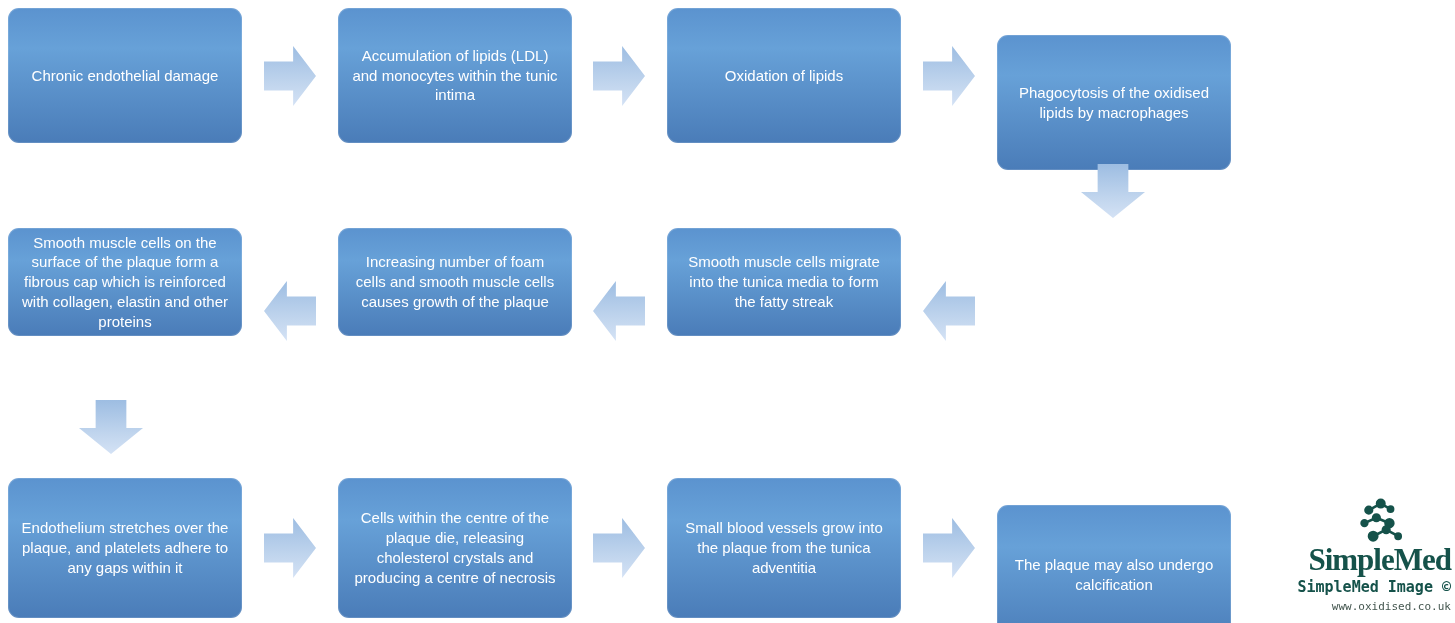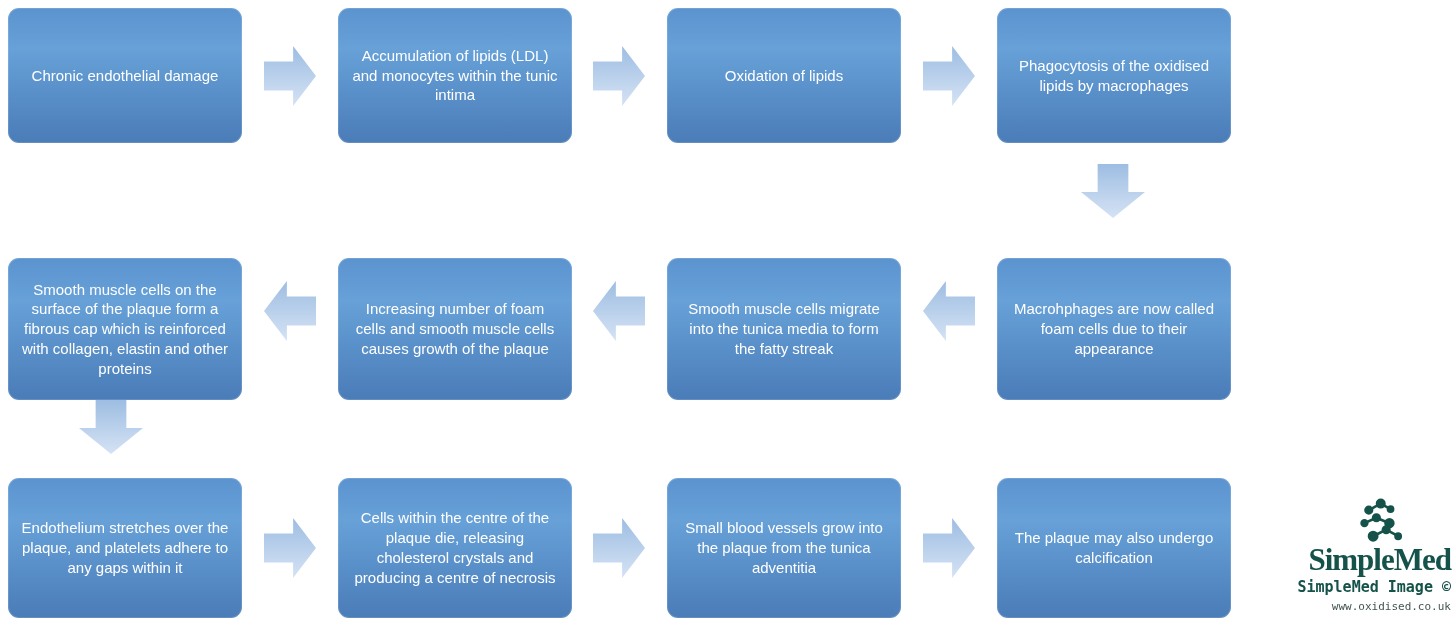--- a/index.html
+++ b/index.html
@@ -11,26 +11,26 @@
   
   .box {
     position:absolute; width:234px; box-sizing:border-box;
     border-radius:11px; padding:10px 13px;
     background:linear-gradient(180deg,#5b93cf 0%,#67a1d8 30%,#4a7cb8 100%);
     box-shadow:inset 0 0 0 1px rgba(255,255,255,0.14);
     color:#ffffff; font-size:15px; line-height:1.32; text-align:center;
     display:flex; align-items:center; justify-content:center;
   }
   .r1 { top:8px;   height:135px; }
-  .r2 { top:258px; height:142px; }
+  .r2 { top:228px; height:108px; }
   .r3 { top:478px; height:140px; }
   .c1 { left:8px;text-align:center; }
   .c2 { left:338px; }
   .c3 { left:667px; }
-  .c4 { left:997px; }
+  .c4 { left:997px;margin-top:27px; }
 
   
   .arrow {
     position:absolute;
     background:linear-gradient(180deg,#9dbde2 0%,#c2d6ee 65%,#d4e2f5 100%);
   }
   .arrow.right { width:52px; height:60px;
     clip-path:polygon(0 26%,56% 26%,56% 0,100% 50%,56% 100%,56% 74%,0 74%); }
   .arrow.left  { width:52px; height:60px;
     clip-path:polygon(100% 26%,44% 26%,44% 0,0 50%,44% 100%,44% 74%,100% 74%); }
@@ -76,21 +76,20 @@
   <div class="box r1 c1">Chronic endothelial damage</div>
   <div class="arrow right a-r1-g1"></div>
   <div class="box r1 c2">Accumulation of lipids (LDL) and monocytes within the tunic intima</div>
   <div class="arrow right a-r1-g2"></div>
   <div class="box r1 c3">Oxidation of lipids</div>
   <div class="arrow right a-r1-g3"></div>
   <div class="box r1 c4">Phagocytosis of the oxidised lipids by macrophages</div>
 
   <div class="arrow down a-d1"></div>
 
-  <div class="box r2 c4">Macrohphages are now called foam cells due to their appearance</div>
   <div class="arrow left a-r2-g3"></div>
   <div class="box r2 c3">Smooth muscle cells migrate into the tunica media to form the fatty streak</div>
   <div class="arrow left a-r2-g2"></div>
   <div class="box r2 c2">Increasing number of foam cells and smooth muscle cells causes growth of the plaque</div>
   <div class="arrow left a-r2-g1"></div>
   <div class="box r2 c1">Smooth muscle cells on the surface of the plaque form a fibrous cap which is reinforced with collagen, elastin and other proteins</div>
 
   <div class="arrow down a-d2"></div>
 
   <div class="box r3 c1">Endothelium stretches over the plaque, and platelets adhere to any gaps within it</div>

